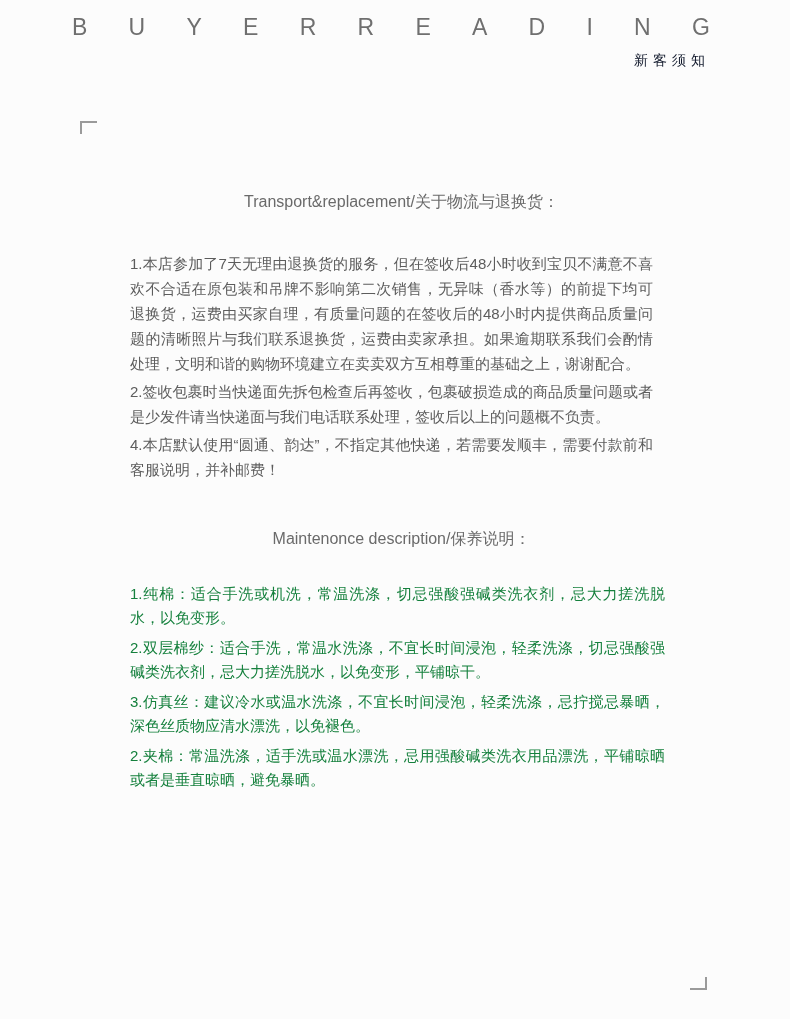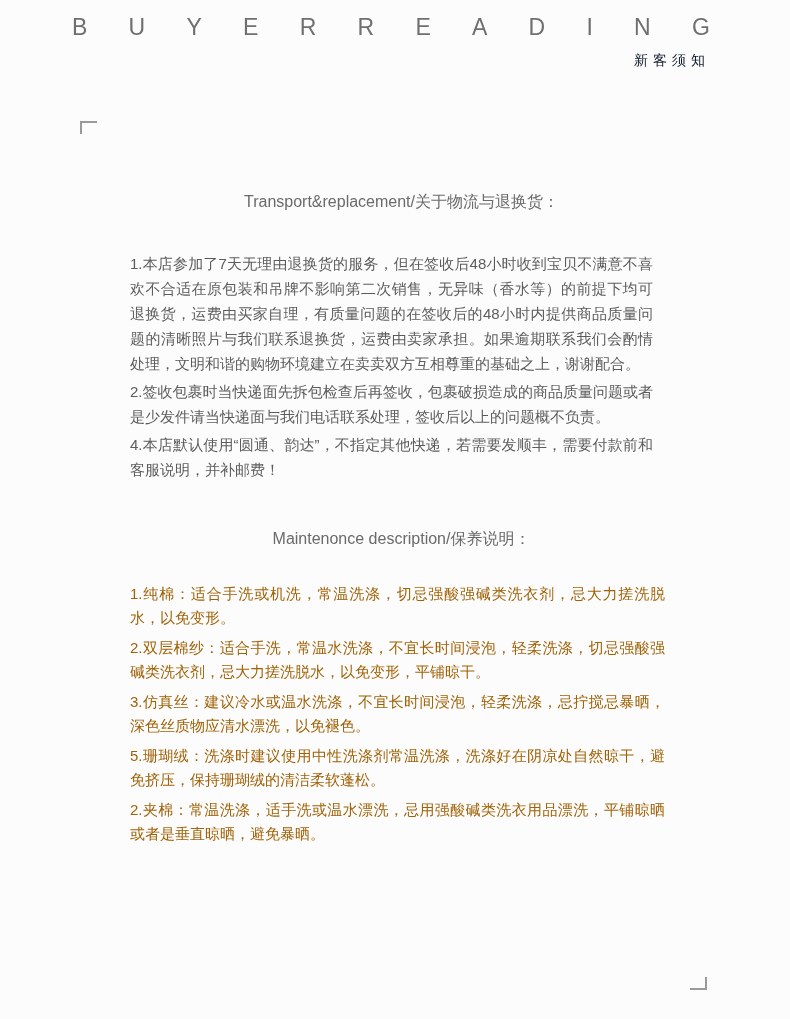--- a/index.html
+++ b/index.html
@@ -72,21 +72,21 @@
     margin: 0 12px 3px 0;
     font-size: 15px;
     line-height: 25px;
     color: #5c5c5c;
     text-align: justify;
   }
   .item {
     margin: 0 0 6px 0;
     font-size: 15px;
     line-height: 24px;
-    color: #a16207;
+    color: #15803d;
     text-align: justify;
   }
 </style>
 </head>
 <body>
 
 <div class="page">
 
   <div class="title-row" id="title-letters">
       <span>B</span>
@@ -114,17 +114,16 @@
 
     <p class="para">1.本店参加了7天无理由退换货的服务，但在签收后48小时收到宝贝不满意不喜欢不合适在原包装和吊牌不影响第二次销售，无异味（香水等）的前提下均可退换货，运费由买家自理，有质量问题的在签收后的48小时内提供商品质量问题的清晰照片与我们联系退换货，运费由卖家承担。如果逾期联系我们会酌情处理，文明和谐的购物环境建立在卖卖双方互相尊重的基础之上，谢谢配合。</p>
     <p class="para">2.签收包裹时当快递面先拆包检查后再签收，包裹破损造成的商品质量问题或者是少发件请当快递面与我们电话联系处理，签收后以上的问题概不负责。</p>
     <p class="para">4.本店默认使用“圆通、韵达”，不指定其他快递，若需要发顺丰，需要付款前和客服说明，并补邮费！</p>
 
     <h2 class="section-title maint">Maintenonce description/保养说明：</h2>
 
     <p class="item">1.纯棉：适合手洗或机洗，常温洗涤，切忌强酸强碱类洗衣剂，忌大力搓洗脱水，以免变形。</p>
     <p class="item">2.双层棉纱：适合手洗，常温水洗涤，不宜长时间浸泡，轻柔洗涤，切忌强酸强碱类洗衣剂，忌大力搓洗脱水，以免变形，平铺晾干。</p>
     <p class="item">3.仿真丝：建议冷水或温水洗涤，不宜长时间浸泡，轻柔洗涤，忌拧搅忌暴晒，深色丝质物应清水漂洗，以免褪色。</p>
-    <p class="item">5.珊瑚绒：洗涤时建议使用中性洗涤剂常温洗涤，洗涤好在阴凉处自然晾干，避免挤压，保持珊瑚绒的清洁柔软蓬松。</p>
     <p class="item">2.夹棉：常温洗涤，适手洗或温水漂洗，忌用强酸碱类洗衣用品漂洗，平铺晾晒或者是垂直晾晒，避免暴晒。</p>
 
   </div>
 </div>
 
 </body></html>

